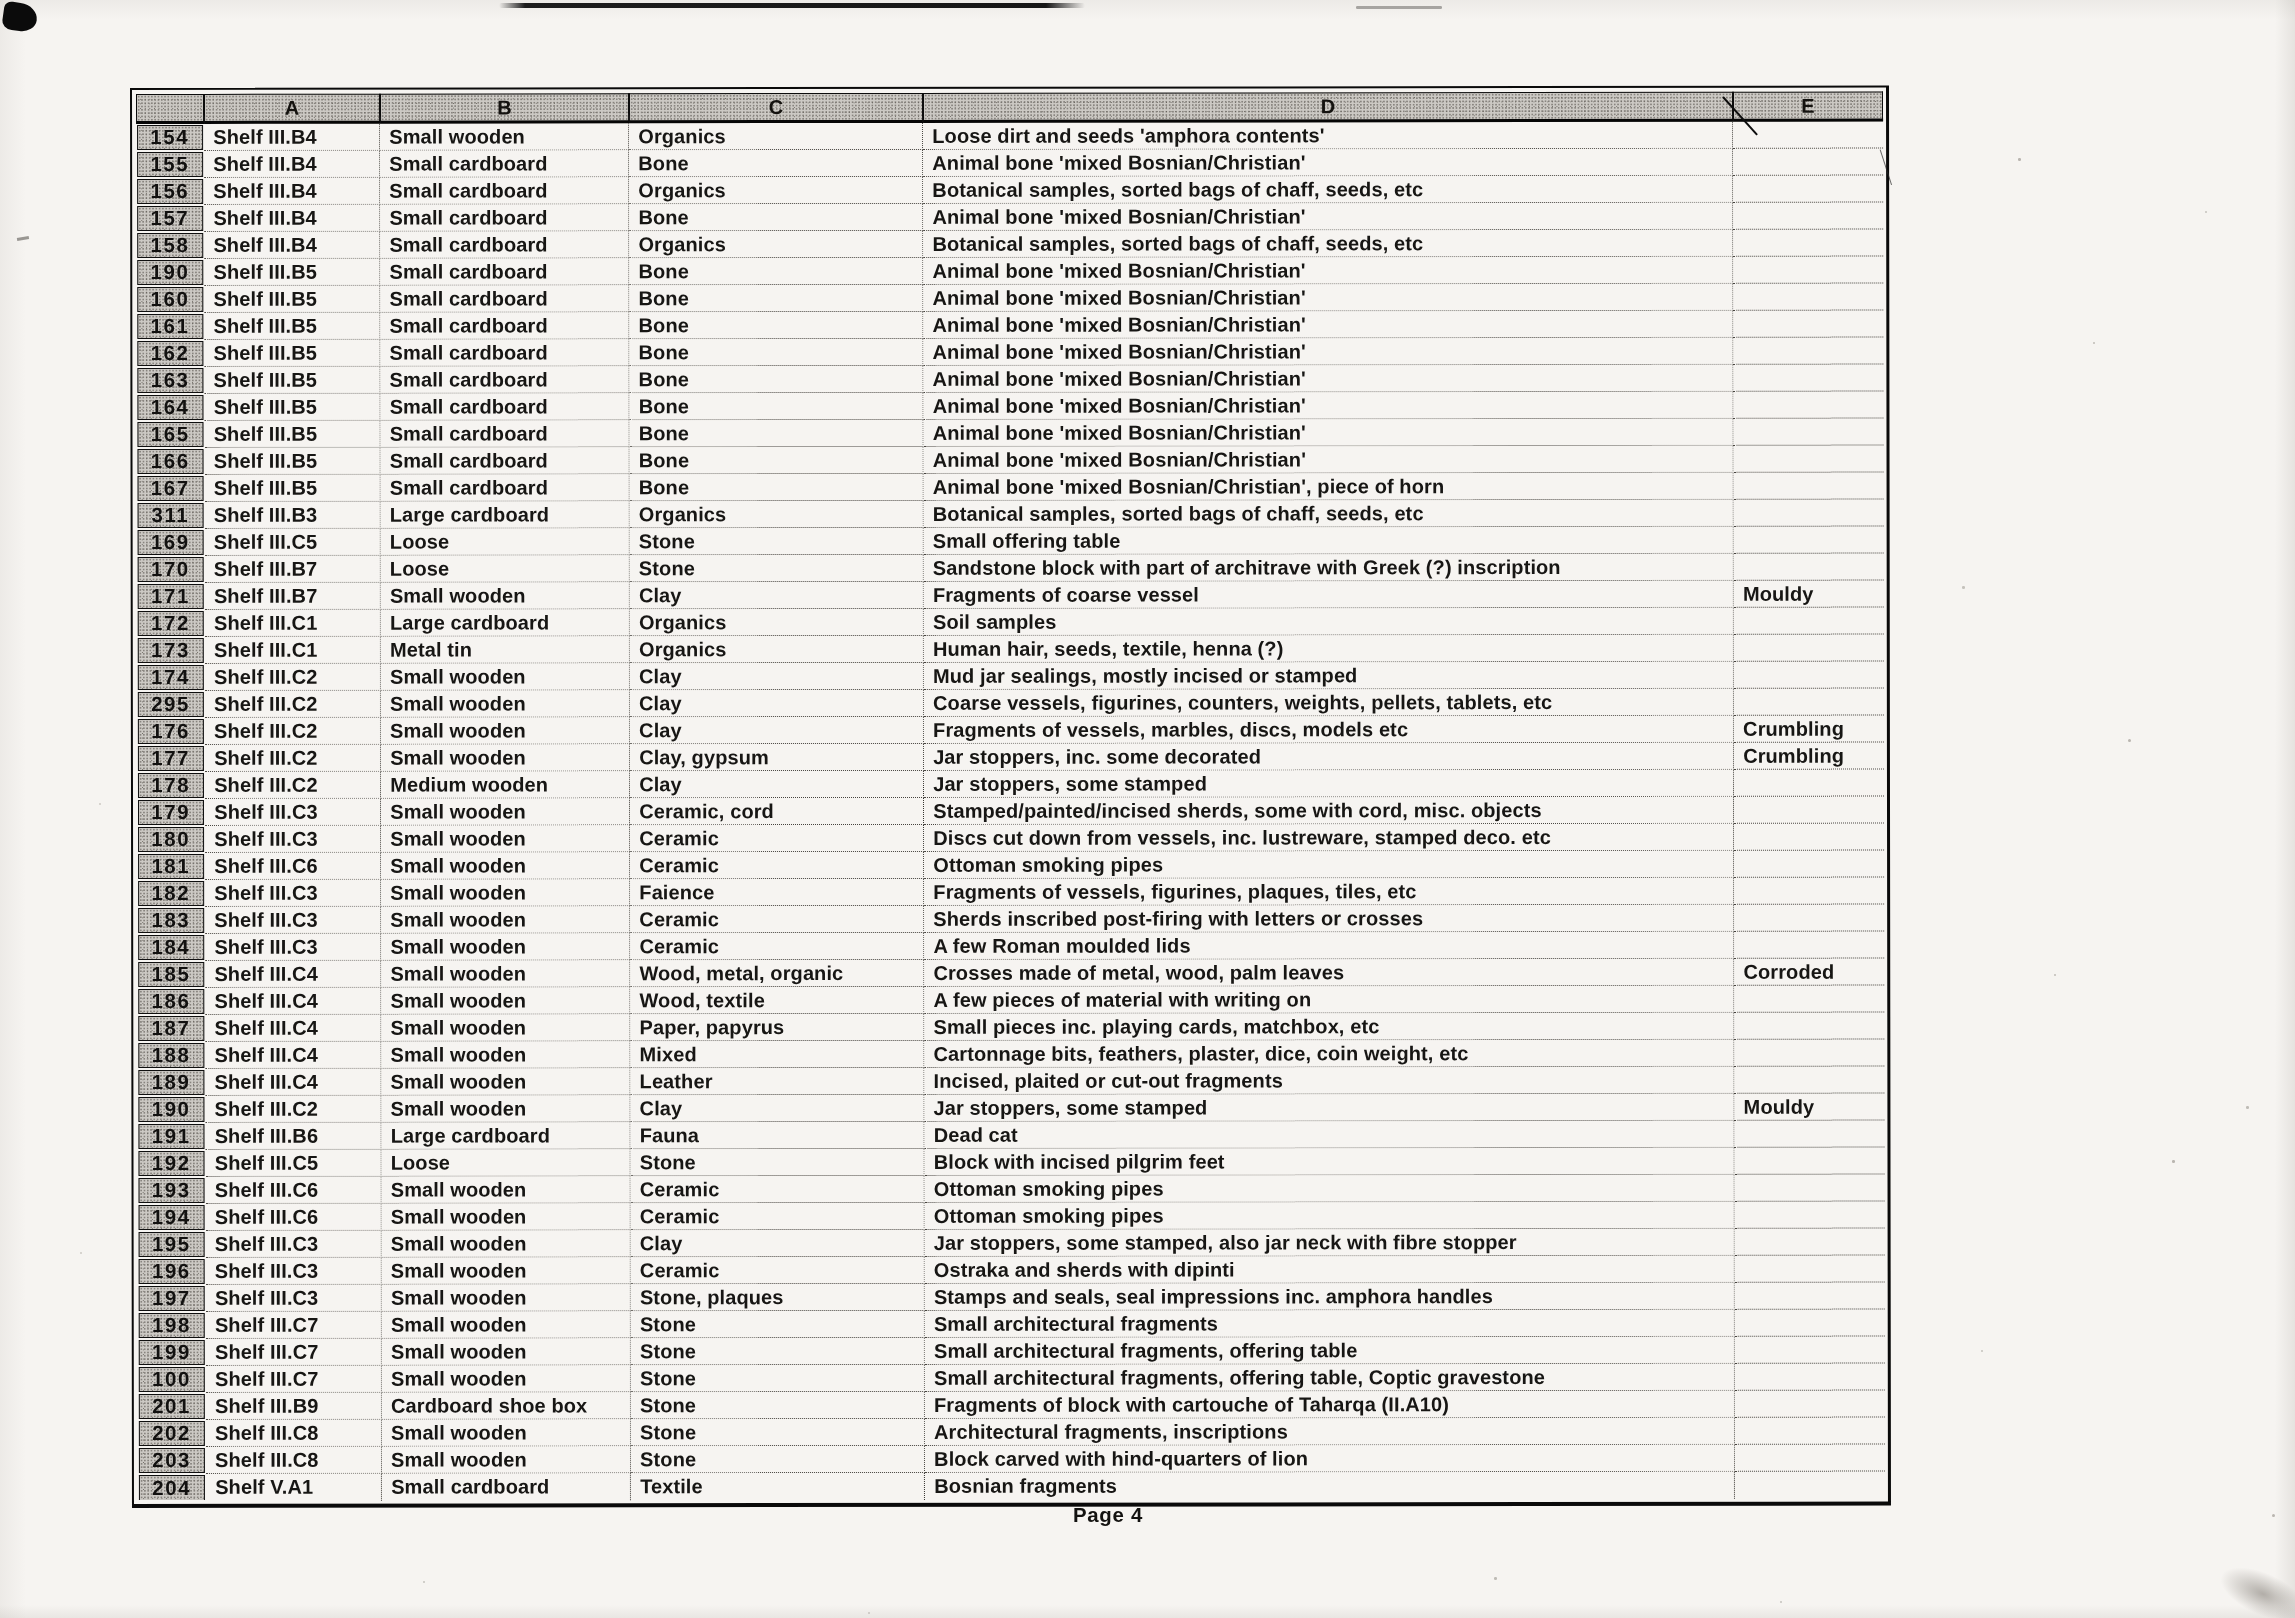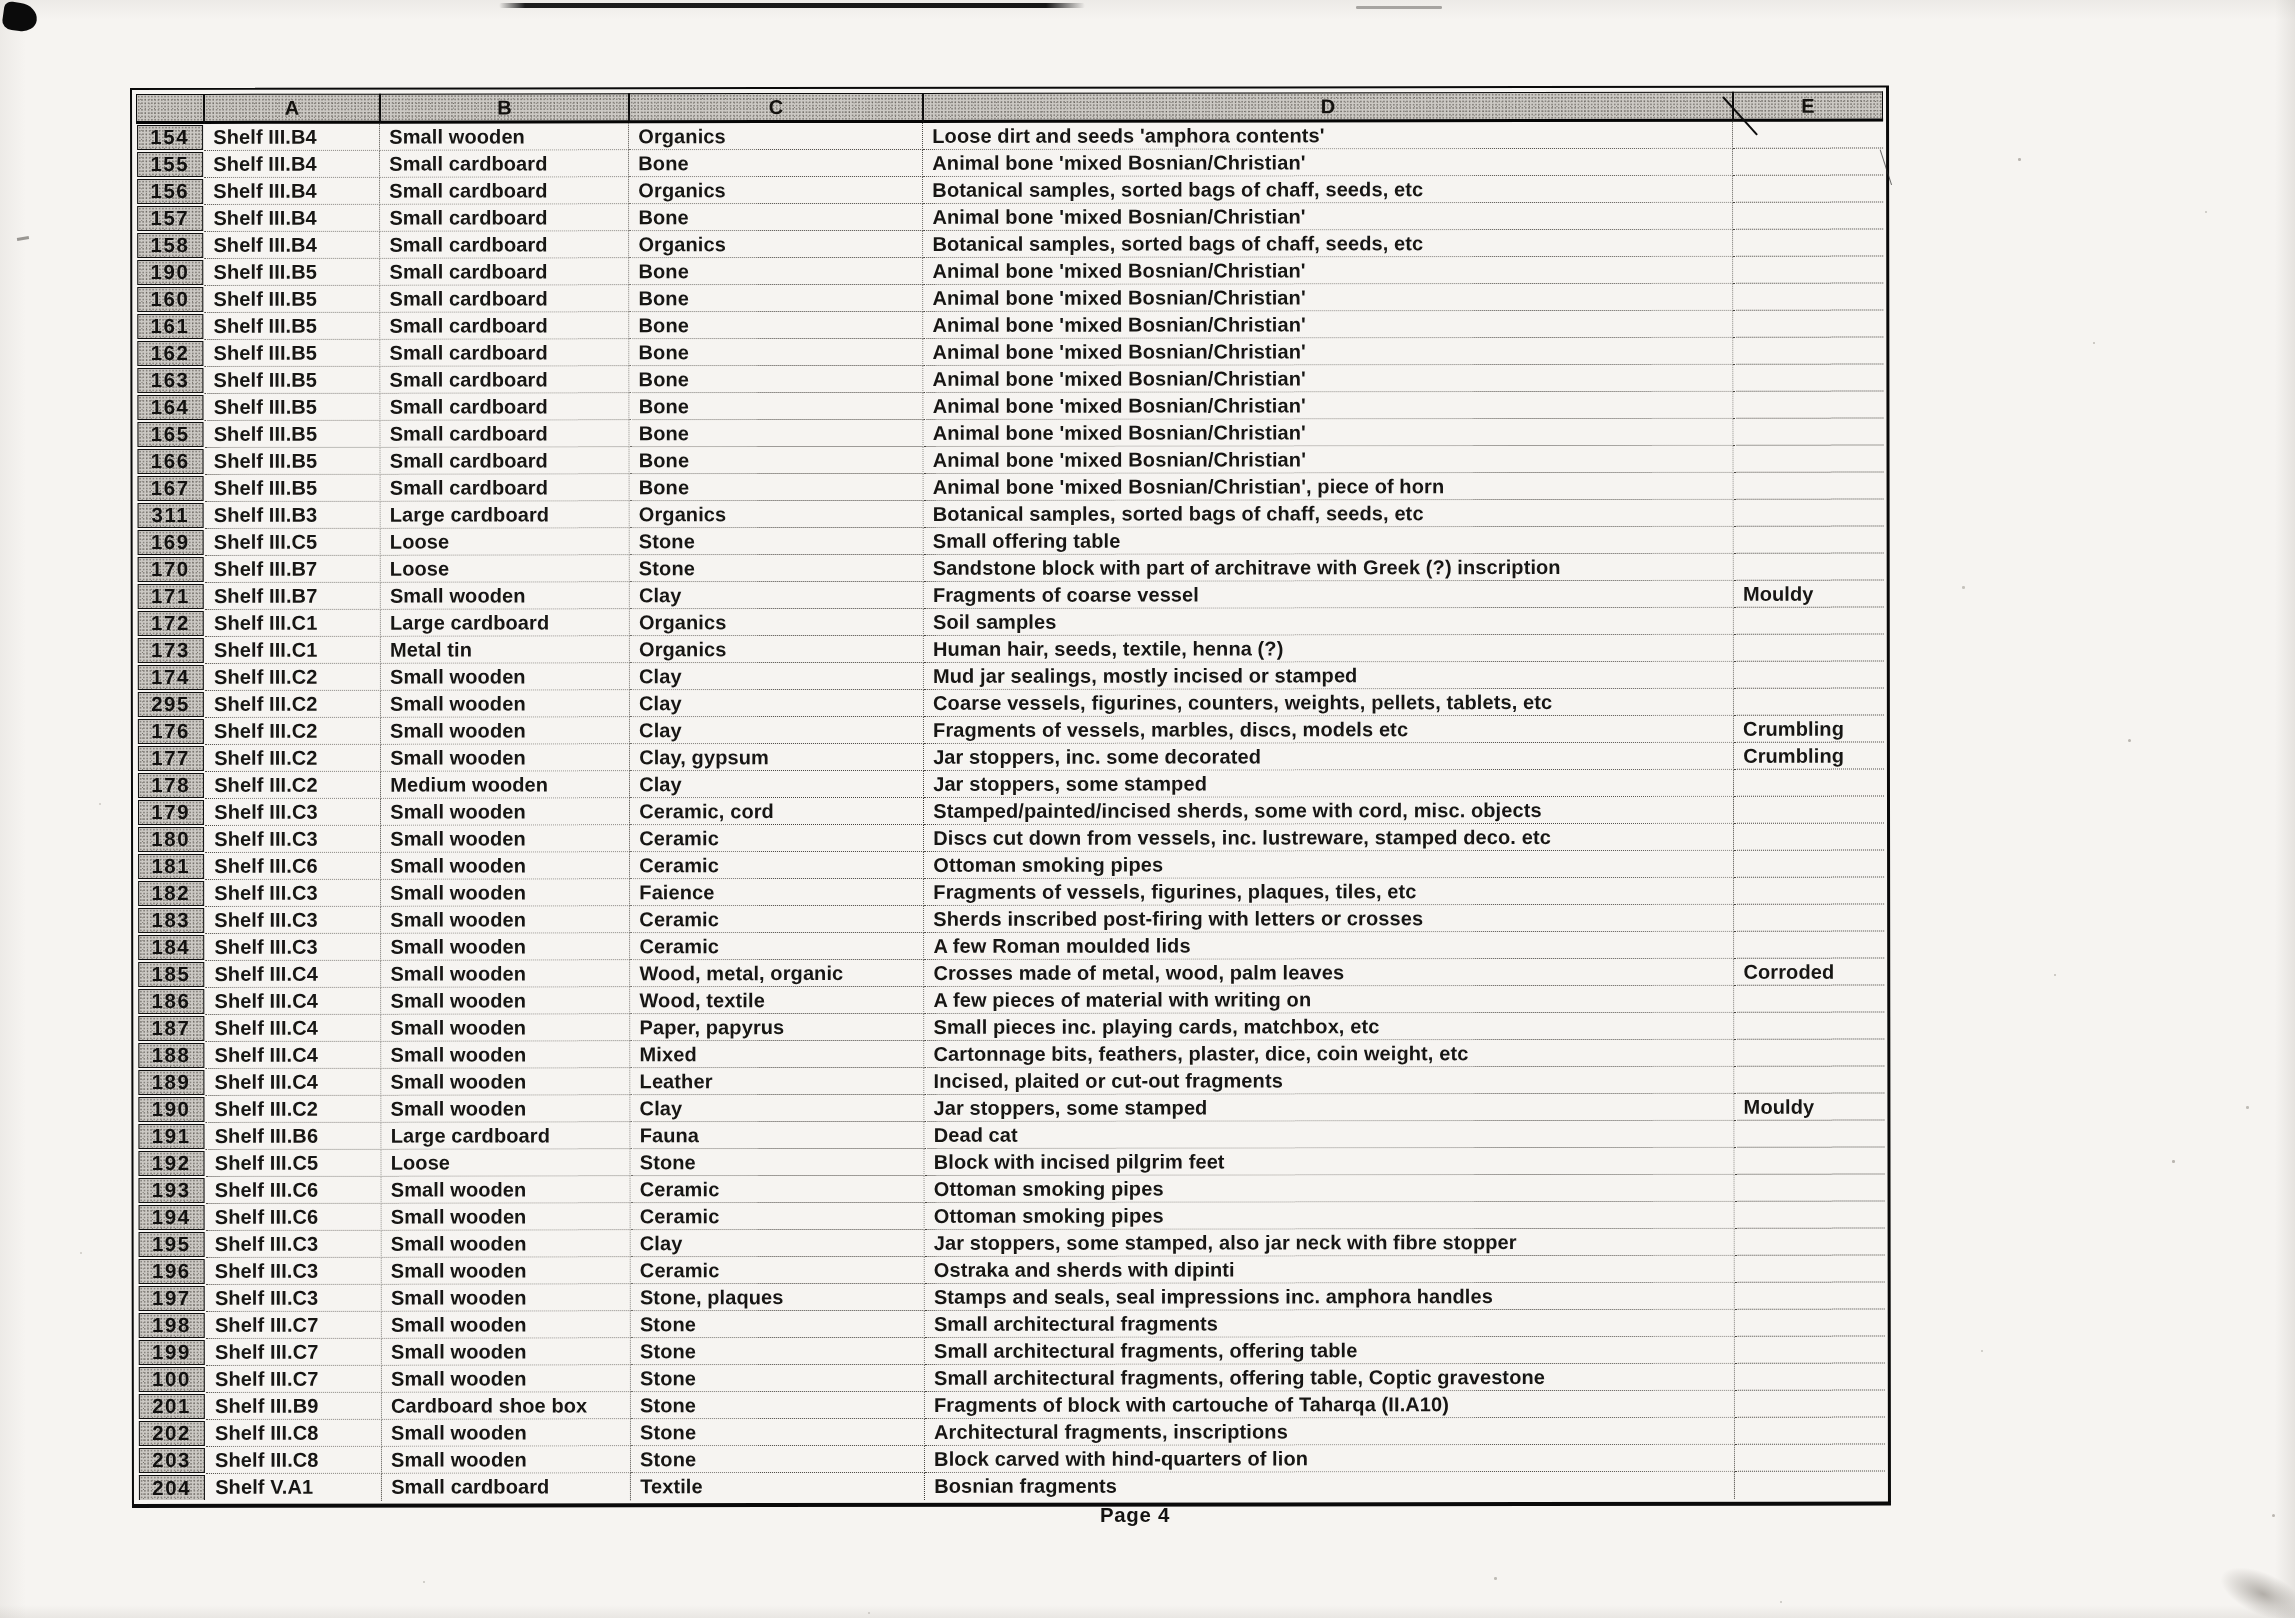--- a/index.html
+++ b/index.html
@@ -59,21 +59,21 @@
   .grid > :nth-last-child(-n+6){border-bottom:none;}
 
   
   .corner-clip{position:absolute;left:1723px;top:96px;width:51px;height:2px;background:#0d0d0d;
     transform:rotate(48deg);transform-origin:left center;}
   .corner-clip2{position:absolute;left:1880px;top:149px;width:37px;height:1.3px;background:#2a2a2a;opacity:.7;
     transform:rotate(72deg);transform-origin:left center;}
 
   
   .footer{
-    position:absolute;left:1100px;top:1504px;
+    position:absolute;left:1073px;top:1504px;
     font-size:20.4px;font-weight:700;color:#131210;letter-spacing:0.7px;
   }
 
   
   .blob-tl{position:absolute;left:2.6px;top:2.6px;width:34px;height:28px;background:#0b0b0b;
     border-radius:30% 70% 60% 40%;transform:rotate(8deg);}
   .streak-top{position:absolute;left:499px;top:3.3px;height:4.6px;width:586px;border-radius:2.6px;
     background:linear-gradient(to right,rgba(20,20,20,0) 0,#1d1d1d 26px,#161616 calc(100% - 39px),rgba(20,20,20,0));}
   .streak-top2{position:absolute;left:1356px;top:6px;height:2.6px;width:86px;background:#4c4a47;opacity:.45;border-radius:1.3px;}
   .dash-left{position:absolute;left:17px;top:237px;width:12px;height:3.3px;background:#5c5954;opacity:.6;transform:rotate(-10deg);}

